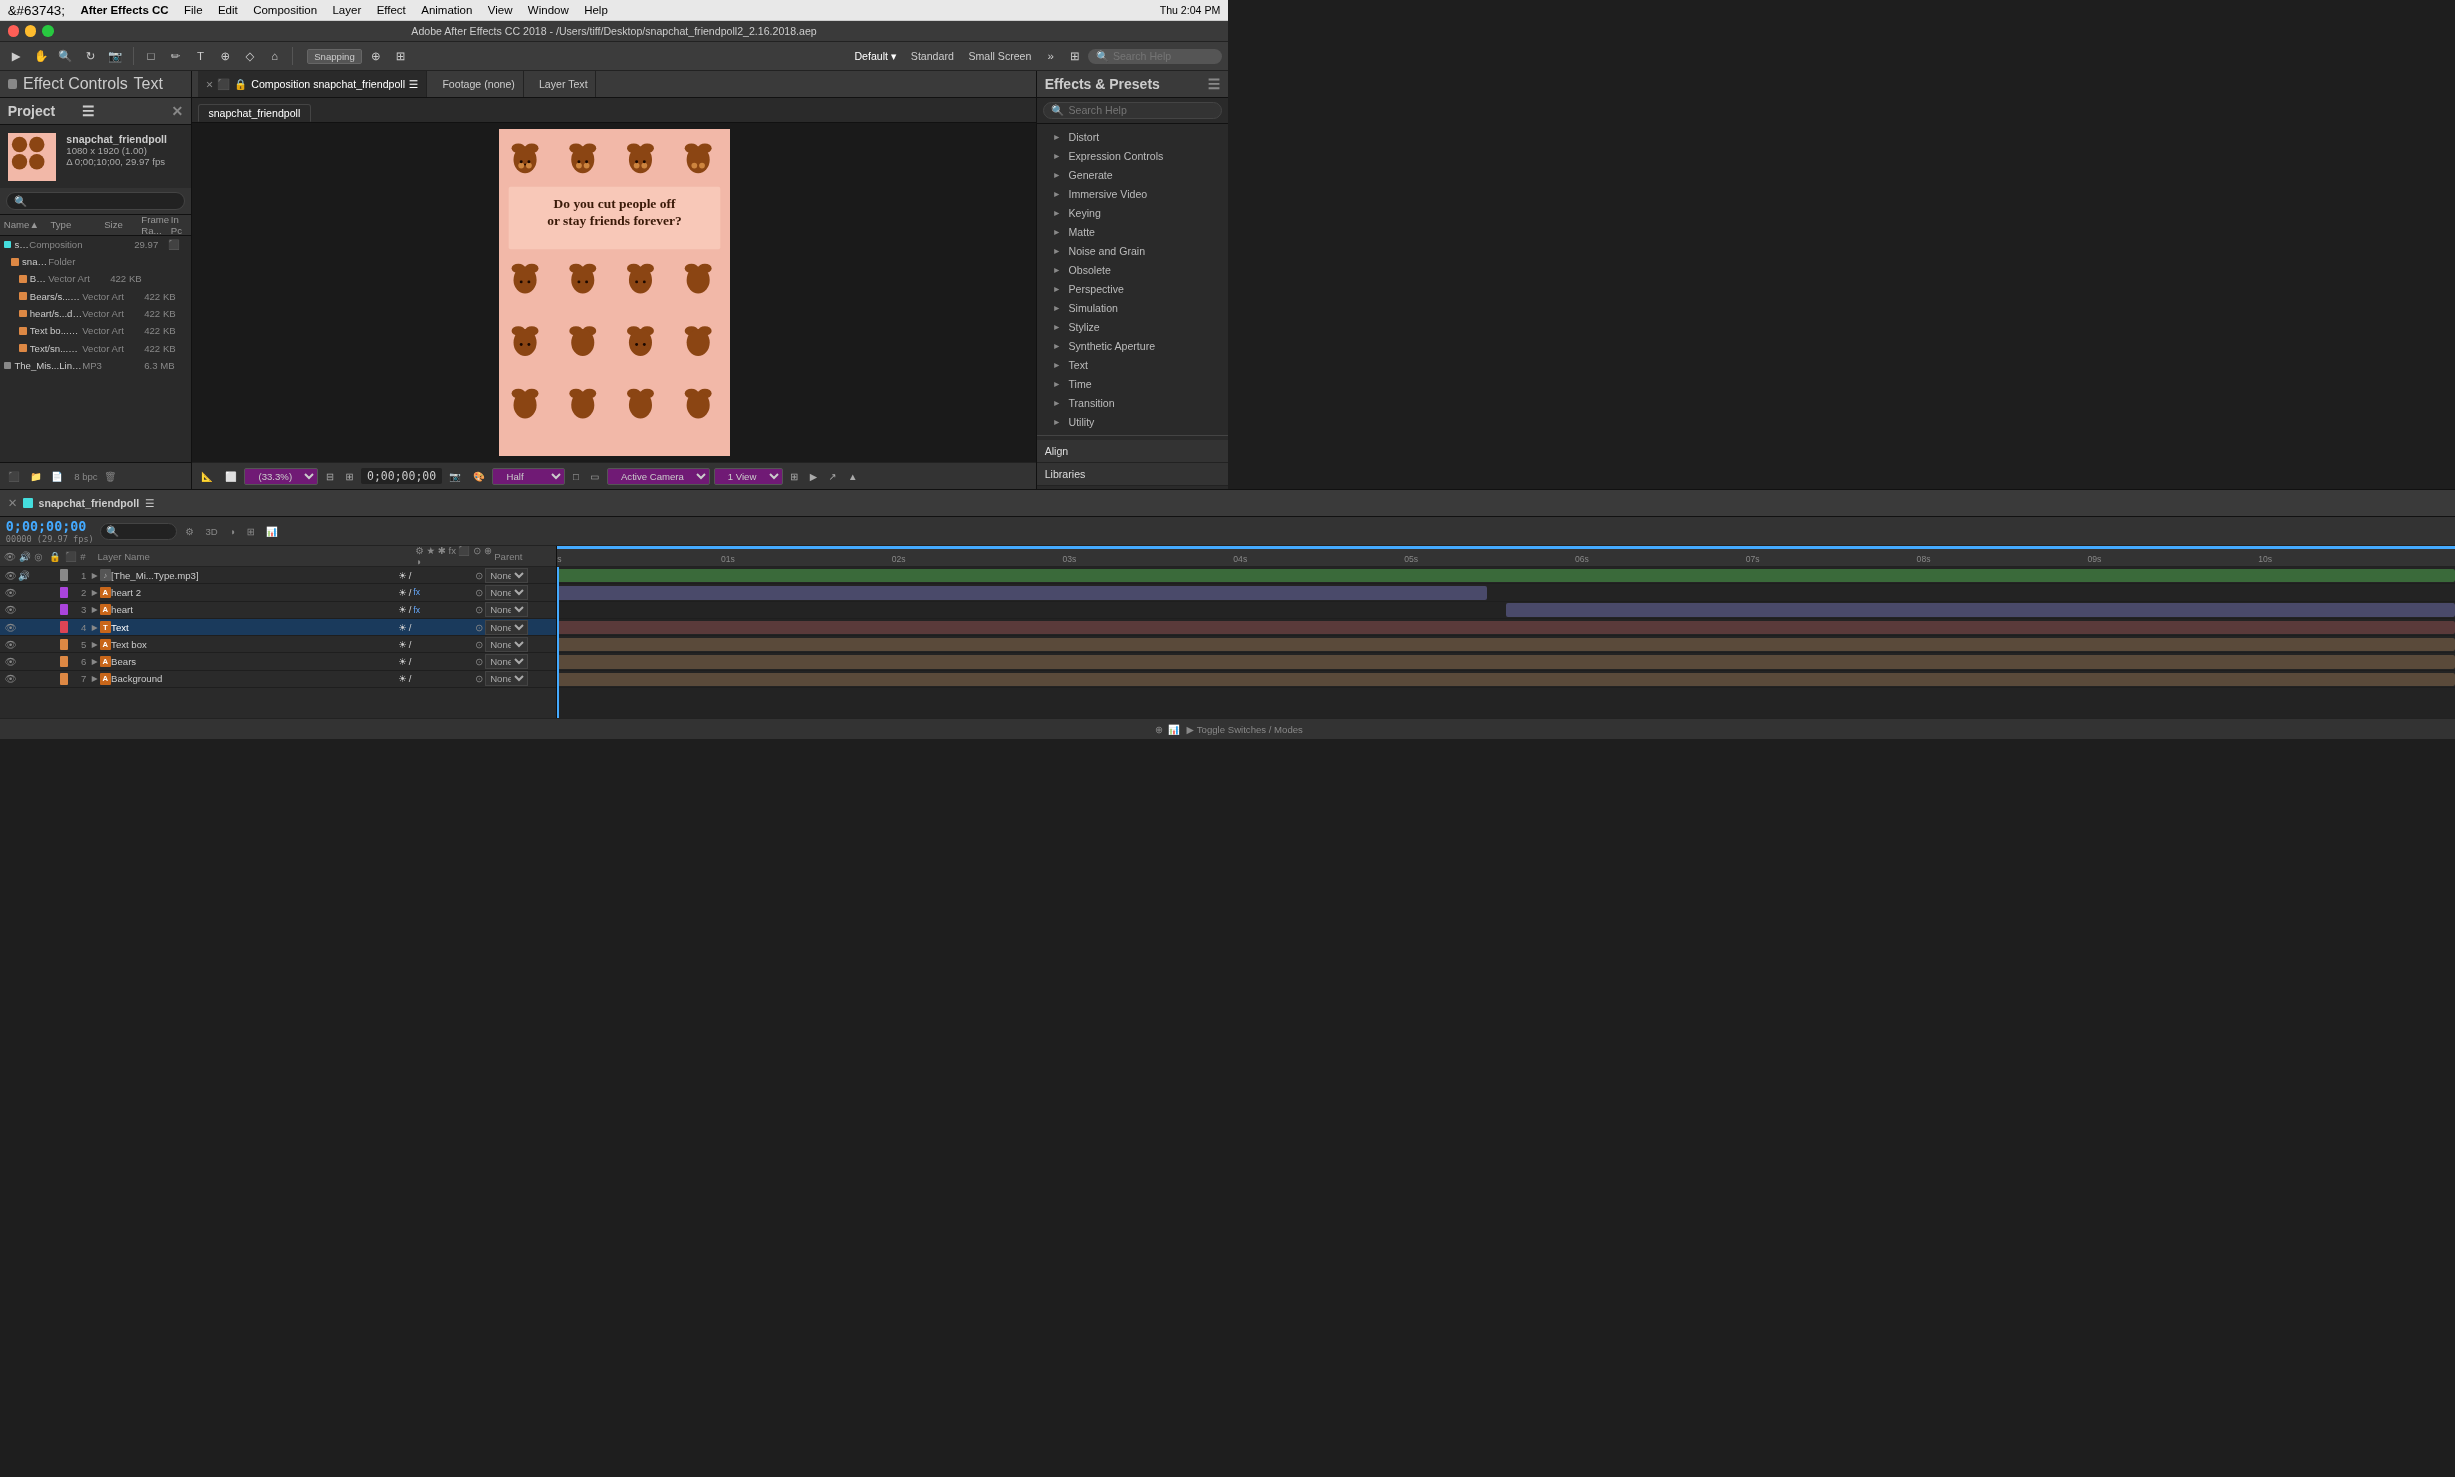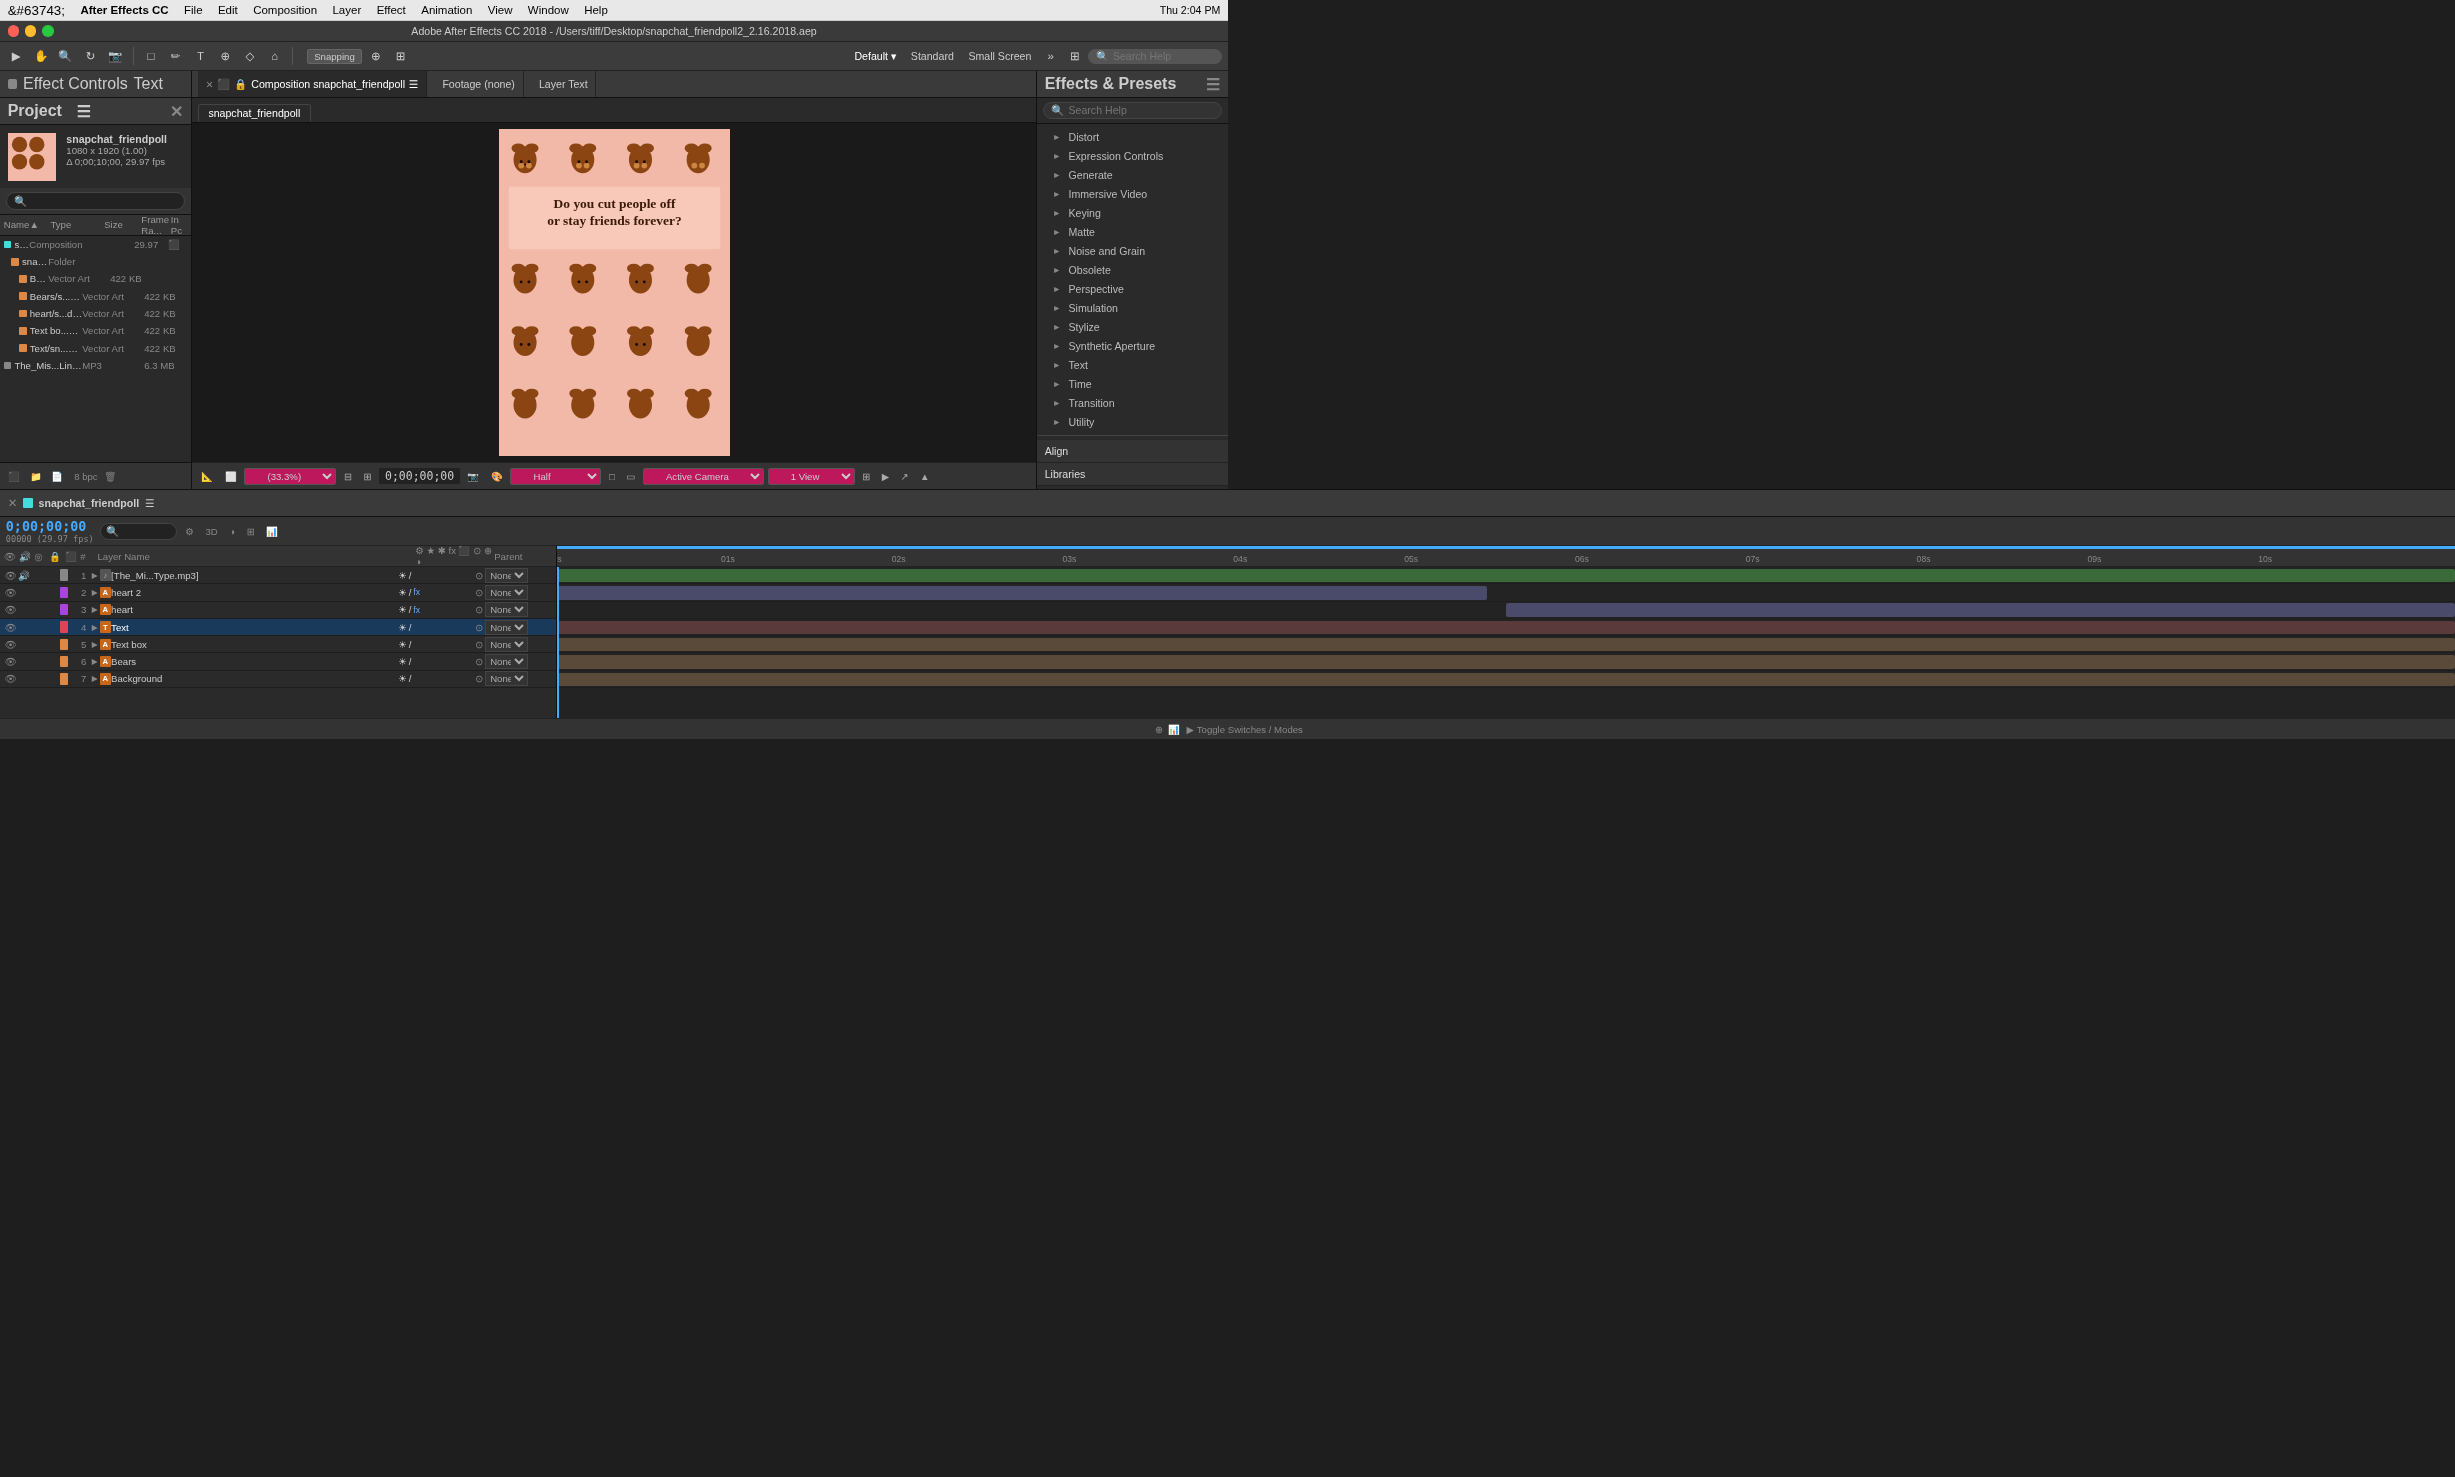--- a/index.html
+++ b/index.html
@@ -134,23 +134,23 @@
       display: flex;
       flex-direction: column;
       flex-shrink: 0;
     }
     .panel-header {
       height: 27px;
       background: #3a3a3a;
       display: flex;
       align-items: center;
       padding: 0 7.7px;
-      gap: 11px;
+      gap: 23px;
       border-bottom: 1px solid #111;
-      font-size: 16px;
+      font-size: 14px;
       font-weight: 600;
     }
     .panel-header .panel-menu { margin-left: auto; cursor: pointer; color: #888; }
 
     .effect-controls-header {
       height: 27px;
       background: #3a3a3a;
       display: flex;
       align-items: center;
       padding: 0 7.7px;
@@ -329,26 +329,26 @@
     .viewer-btn {
       background: none;
       border: none;
       color: #aaa;
       cursor: pointer;
       padding: 1.9px 3.8px;
       font-size: 9.6px;
       border-radius: 1.9px;
     }
     .viewer-dropdown {
-      background: #be185d;
+      background: #701a75;
       border: 1px solid #555;
       border-radius: 1.9px;
       color: #ccc;
       font-size: 9.6px;
-      padding: 1px 18px;
+      padding: 1px 9px;
       cursor: pointer;
     }
     .timecode {
       font-family: monospace;
       font-size: 11.5px;
       color: #ccc;
       background: #222;
       padding: 1px 5.8px;
       border-radius: 1.9px;
     }

